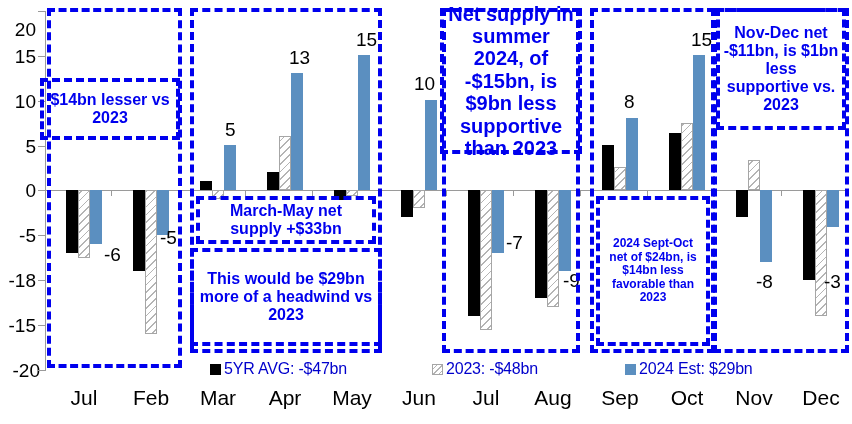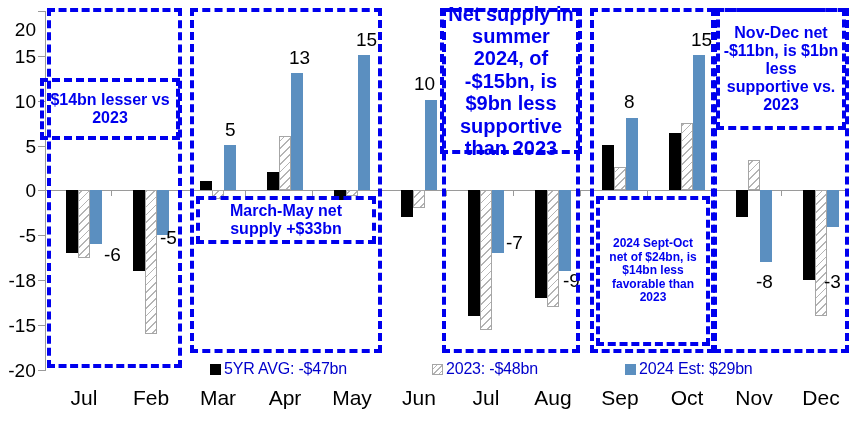--- a/index.html
+++ b/index.html
@@ -110,21 +110,21 @@
   <div class="y-axis-line"></div>
 
   <div class="y-tick-label" style="left:0px;top:20px;">20</div>
   <div class="y-tick-label" style="left:0px;top:47px;">15</div>
   <div class="y-tick-label" style="left:0px;top:92px;">10</div>
   <div class="y-tick-label" style="left:0px;top:137px;">5</div>
   <div class="y-tick-label" style="left:0px;top:181px;">0</div>
   <div class="y-tick-label" style="left:0px;top:226px;">-5</div>
   <div class="y-tick-label" style="left:0px;top:271px;">-18</div>
   <div class="y-tick-label" style="left:0px;top:316px;">-15</div>
-  <div class="y-tick-label" style="left:4px;top:361px;text-align:center;">-20</div>
+  <div class="y-tick-label" style="left:4px;top:361px;">-20</div>
 
   <div class="y-tick-mark" style="top:11px;"></div>
   <div class="y-tick-mark" style="top:56px;"></div>
   <div class="y-tick-mark" style="top:101px;"></div>
   <div class="y-tick-mark" style="top:146px;"></div>
   <div class="y-tick-mark" style="top:190px;"></div>
   <div class="y-tick-mark" style="top:235px;"></div>
   <div class="y-tick-mark" style="top:280px;"></div>
   <div class="y-tick-mark" style="top:325px;"></div>
   <div class="y-tick-mark" style="top:370px;"></div>
@@ -220,20 +220,21 @@
   <div class="region" style="left:190px;top:8px;width:192px;height:345px;"></div>
   <div class="region" style="left:442px;top:8px;width:138px;height:345px;"></div>
   <div class="region" style="left:590px;top:8px;width:125px;height:345px;"></div>
   <div class="region" style="left:713px;top:8px;width:136px;height:345px;"></div>
 
 
   <div class="anno" style="left:40px;top:78px;width:140px;height:62px;font-size:16px;">$14bn lesser vs 2023</div>
 
   <div class="anno" style="left:196px;top:196px;width:180px;height:48px;font-size:16px;">March-May net supply +$33bn</div>
 
+  <div class="anno" style="left:190px;top:248px;width:192px;height:98px;font-size:16px;">This would be $29bn more of a headwind vs 2023</div>
 
   <div class="anno" style="left:440px;top:8px;width:142px;height:146px;font-size:20px;">Net supply in summer 2024, of -$15bn, is $9bn less supportive than 2023</div>
 
   <div class="anno" style="left:596px;top:196px;width:114px;height:150px;font-size:12px;">2024 Sept-Oct net of $24bn, is $14bn less favorable than 2023</div>
 
   <div class="anno" style="left:716px;top:8px;width:130px;height:122px;font-size:16px;">Nov-Dec net -$11bn, is $1bn less supportive vs. 2023</div>
 
   <div id="legend">
     <div class="legend-item" style="position:absolute;left:0px;top:0px;">
       <span class="legend-swatch s0"></span>

